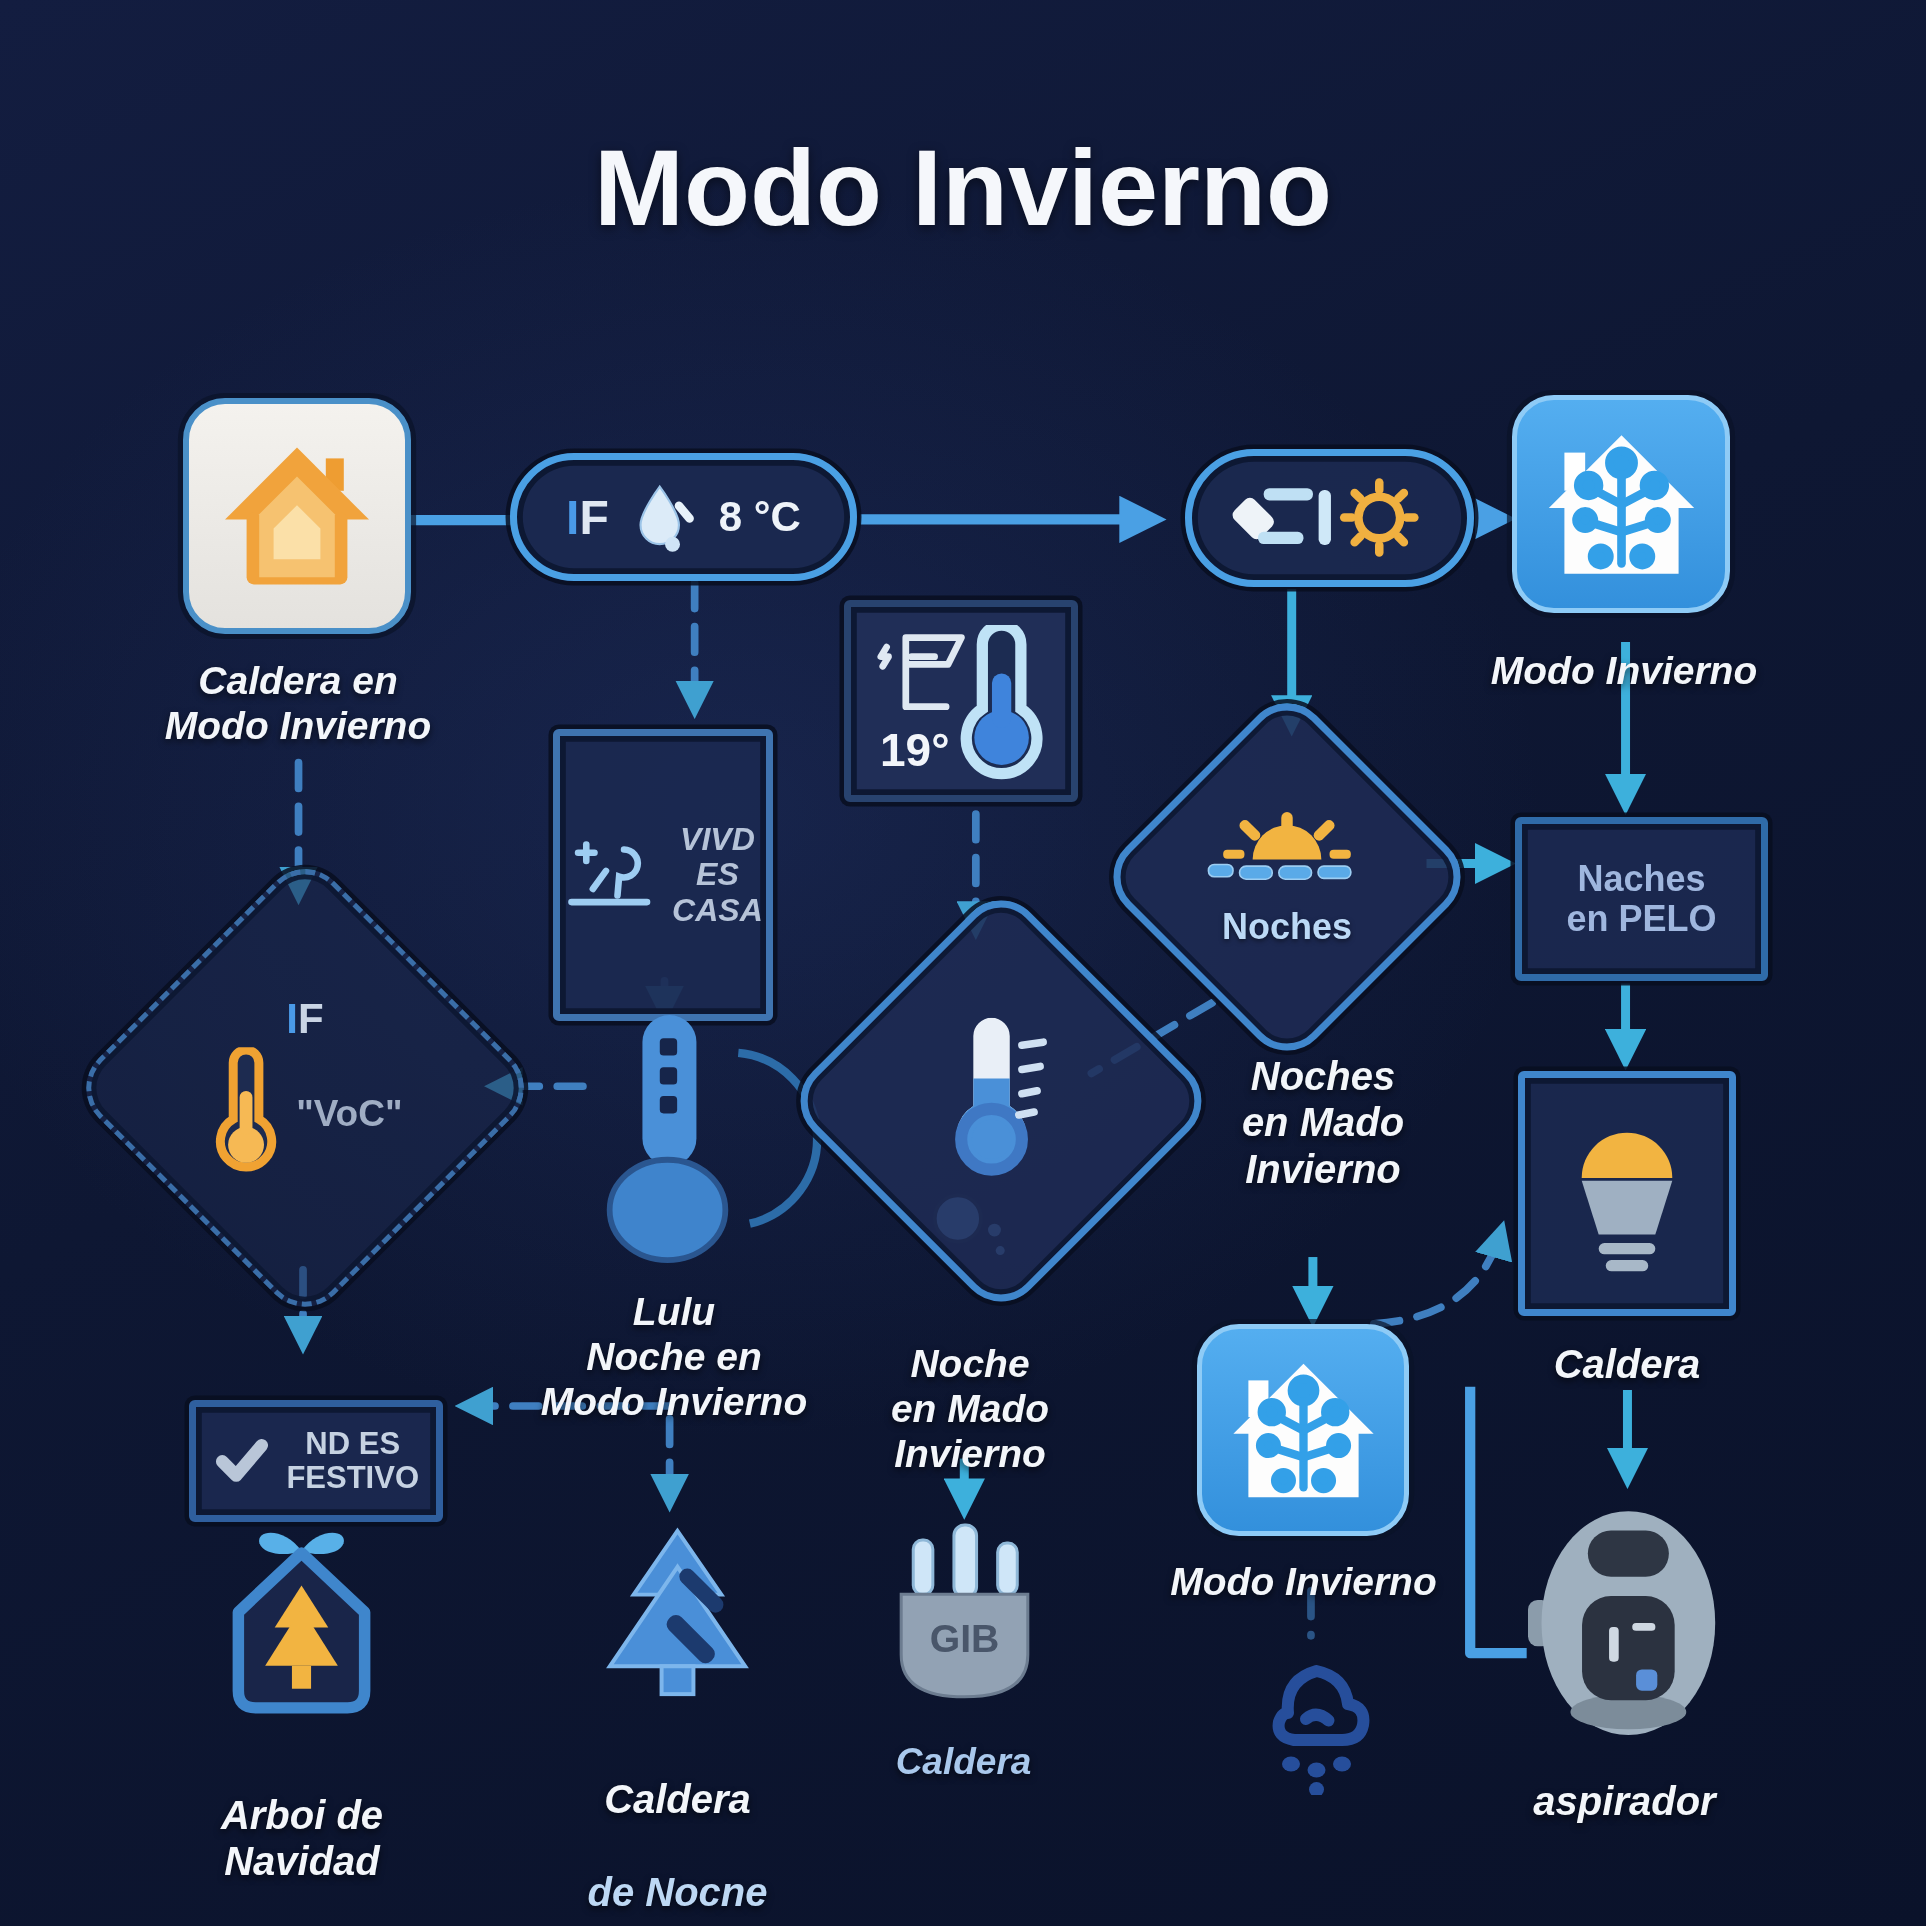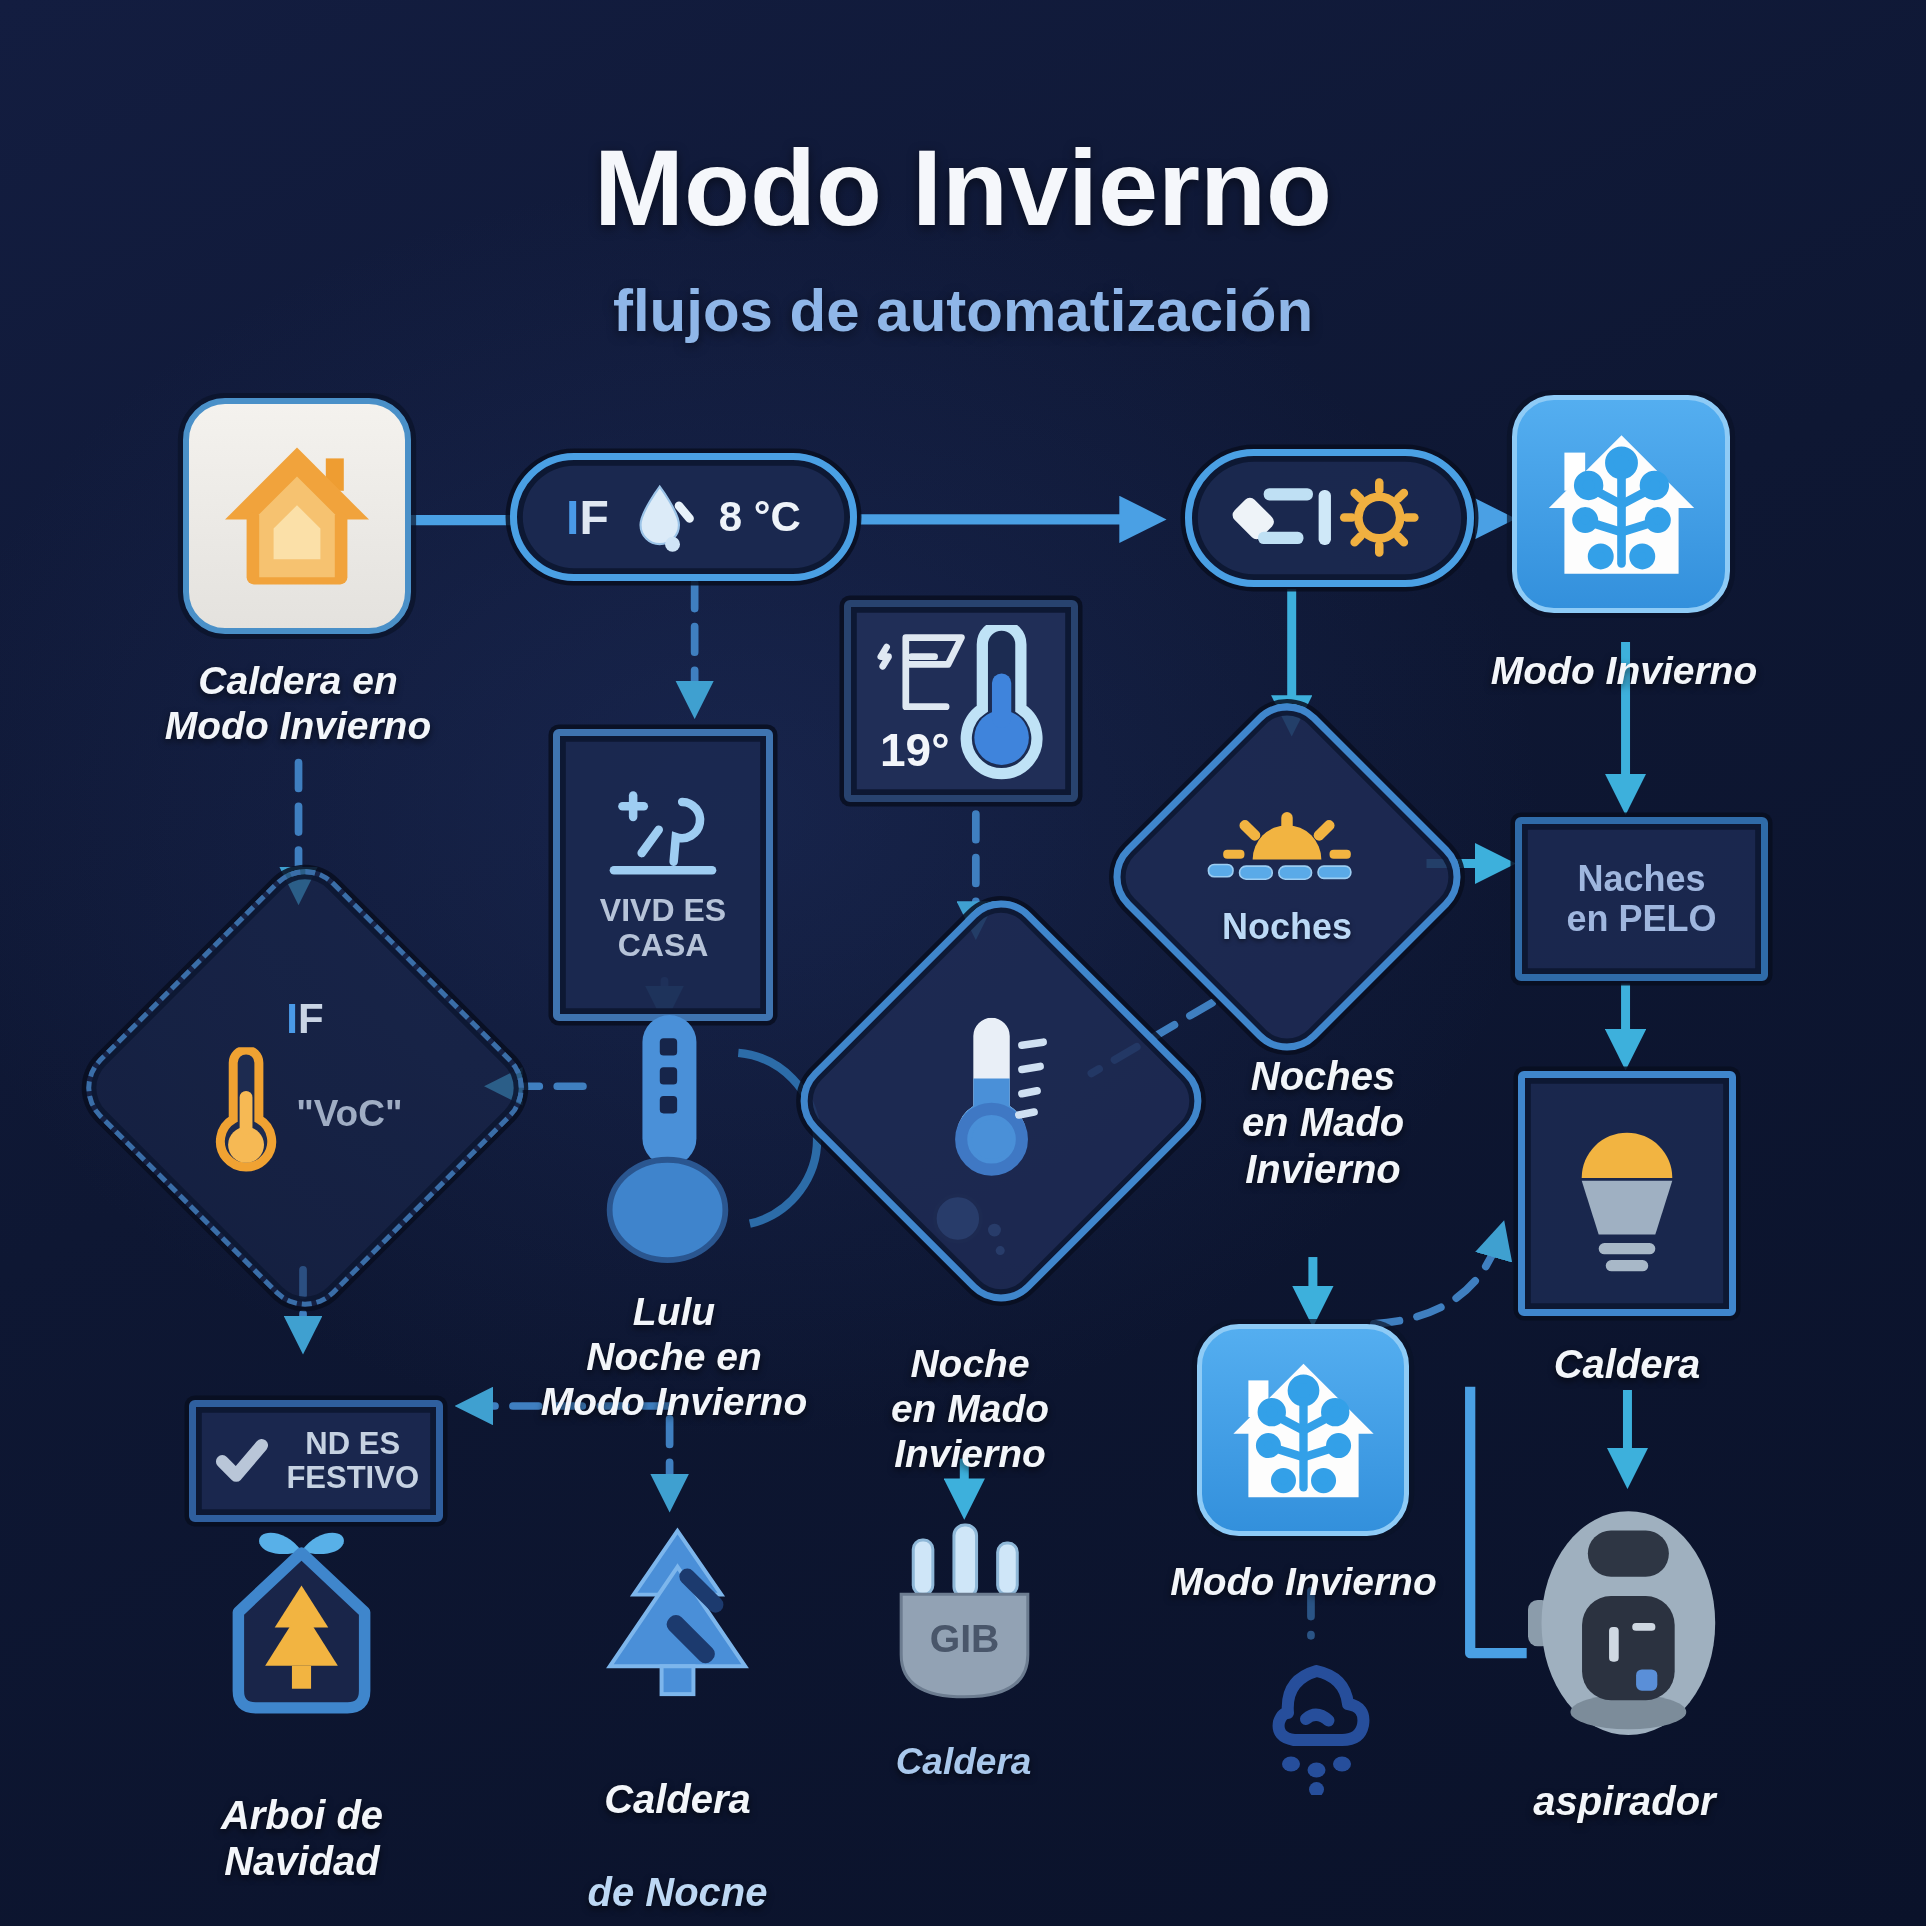--- a/index.html
+++ b/index.html
@@ -76,21 +76,20 @@
     </g>
 
     <path d="M1150 1640 A135 135 0 0 1 1168 1906" stroke="#2c6ca8" stroke-width="13"></path>
 
     <circle cx="1492" cy="1898" r="36" fill="#5d9ce2" stroke="#142141" stroke-width="6"></circle>
     <circle cx="1549" cy="1916" r="10" fill="#5d9ce2"></circle>
     <circle cx="1558" cy="1948" r="7" fill="#5d9ce2"></circle>
   </svg>
 
   <div class="title" style="top:125px;font-size:108px;">Modo Invierno</div>
-  <div class="title" style="top:276px;font-size:60px;color:#8fb6e8;font-weight:600;">flujos de automatización</div>
 
   <div class="node appicon" style="left:183px;top:398px;width:228px;height:236px;background:linear-gradient(180deg,#f4f2ee,#e4e2de);
               border:6.4px solid #4a90c8;box-shadow:0 0 0 5.1px rgba(10,18,40,.7);">
     <svg width="180" height="180" viewBox="0 0 100 100">
       <rect x="66" y="18" width="10" height="18" fill="#ee9d32"></rect>
       <polygon points="50,12 10,52 90,52" fill="#f1a33c"></polygon>
       <rect x="22" y="48" width="56" height="40" rx="4" fill="#f1a33c"></rect>
       <polygon points="50,28 29,49 29,84 71,84 71,49" fill="#f6c270"></polygon>
       <polygon points="50,44 37,57 37,74 63,74 63,57" fill="#fbe0a8"></polygon>
     </svg>
@@ -144,21 +143,21 @@
           <circle cx="29" cy="59" r="5"></circle>
         <line x1="50" y1="66" x2="69" y2="60"></line>
           <circle cx="71" cy="59" r="5"></circle>
         <circle cx="38" cy="80" r="5"></circle>
           <circle cx="62" cy="80" r="5"></circle>
       </g>
     </svg>
   </div>
   <div class="lbl" style="left:1457px;top:648px;width:334px;font-size:39px;">Modo Invierno</div>
 
-  <div class="node rbox" style="left:553px;top:729px;width:220px;height:292px;flex-direction:column;gap:10.3px;border-color:#3f74b0;">
+  <div class="node rbox" style="left:553px;top:729px;width:220px;height:292px;gap:10.3px;border-color:#3f74b0;font-style:italic;">
     <svg width="128" height="96" viewBox="0 0 120 90">
       <g stroke="#9ecdf2" stroke-width="8" stroke-linecap="round" fill="none">
         <line x1="22" y1="18" x2="42" y2="18"></line>
           <line x1="32" y1="8" x2="32" y2="28"></line>
         <path d="M40 62 L56 40"></path>
         <path d="M78 14 a17 17 0 1 1 -6 33 L70 70"></path>
         <line x1="14" y1="78" x2="106" y2="78"></line>
       </g>
     </svg>
     <div class="cap" style="font-size:32px;">VIVD ES

